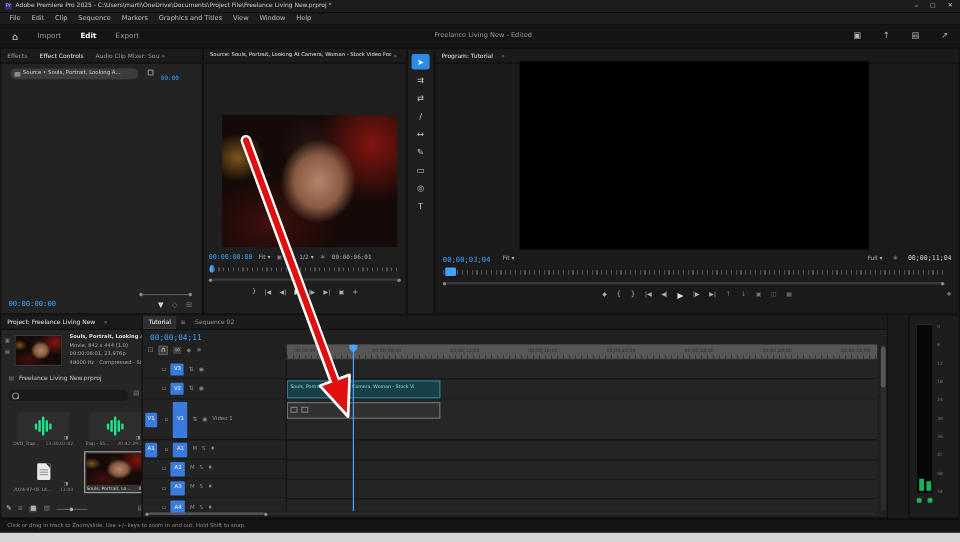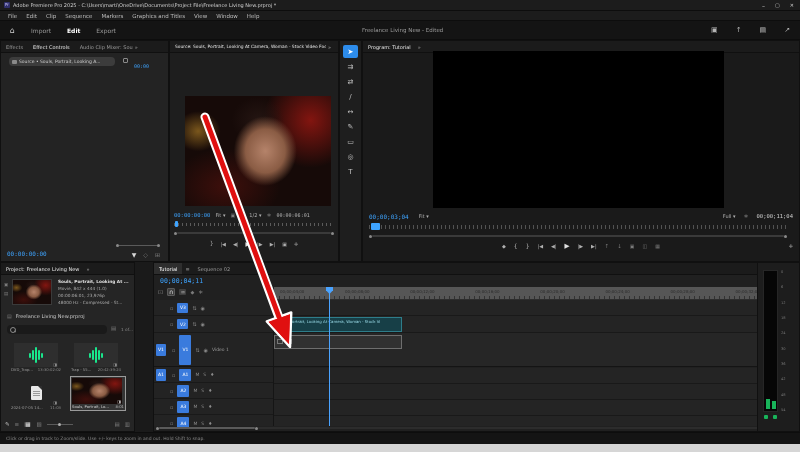--- a/index.html
+++ b/index.html
@@ -277,21 +277,21 @@
         <span style="flex:1;height:1px;background:#5a5a5a;"></span>
         <span class="dot" style="width:3px;height:3px;background:#b0b0b0;"></span>
         <span style="flex:1;height:1px;background:#5a5a5a;"></span>
       </span>
       <span style="flex:1"></span>
       <span class="ic dim" style="font-size:5.5px;">▤</span>
       <span class="ic dim" style="font-size:5.5px;">▥</span>
     </div>
   </div>
 
-  <div class="p panel" style="left:153px;top:262px;width:622px;height:170px;background:#202020;">
+  <div class="p panel" style="left:118px;top:262px;width:622px;height:170px;background:#202020;">
     <div class="tabrow">
       <span class="tab active" style="background:#2e2e2e;color:#fff;">Tutorial</span>
       <span class="tab" style="padding:0 3px;">≡</span>
       <span class="tab">Sequence 02</span>
     </div>
     <span class="p tc" style="left:6px;top:14px;font-size:6.5px;">00;00;04;11</span>
     <div class="p f" style="left:4px;top:25px;gap:4px;">
       <span class="ic dim" style="font-size:6px;">⊡</span>
       <span class="ic" style="font-size:6px;background:#3f3f3f;border:1px solid #5a5a5a;border-radius:1px;padding:0 1px;color:#e0e0e0;">∩</span>
       <span class="ic" style="font-size:6px;background:#3f3f3f;border-radius:1px;padding:0 1px;">∞</span>

